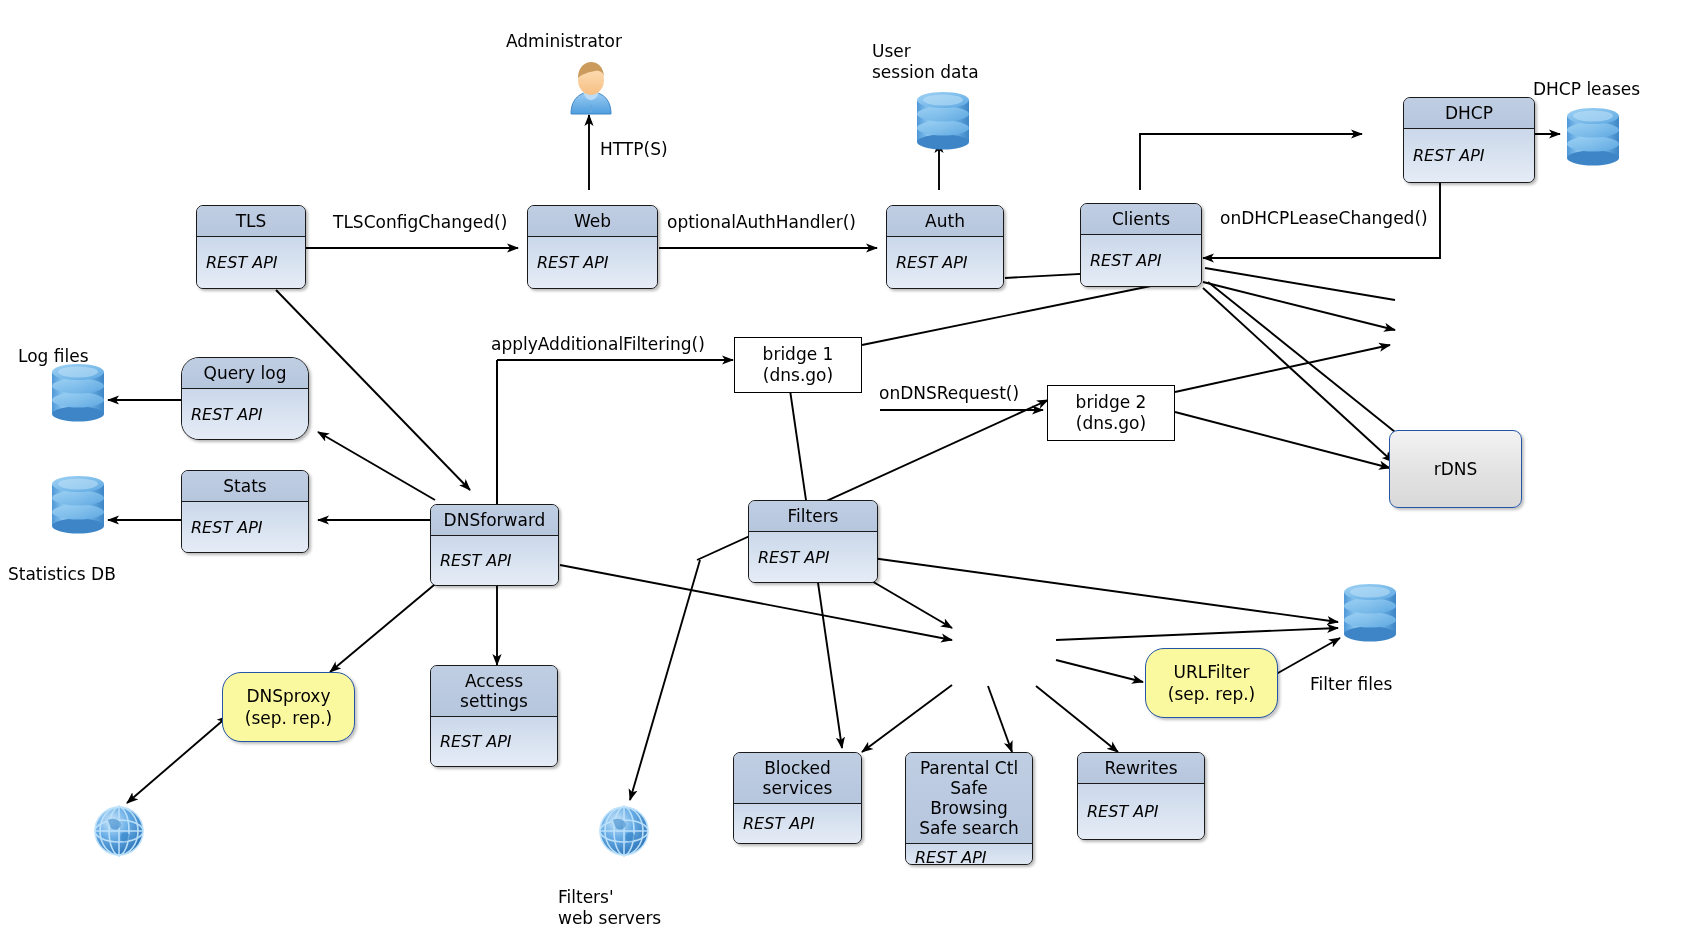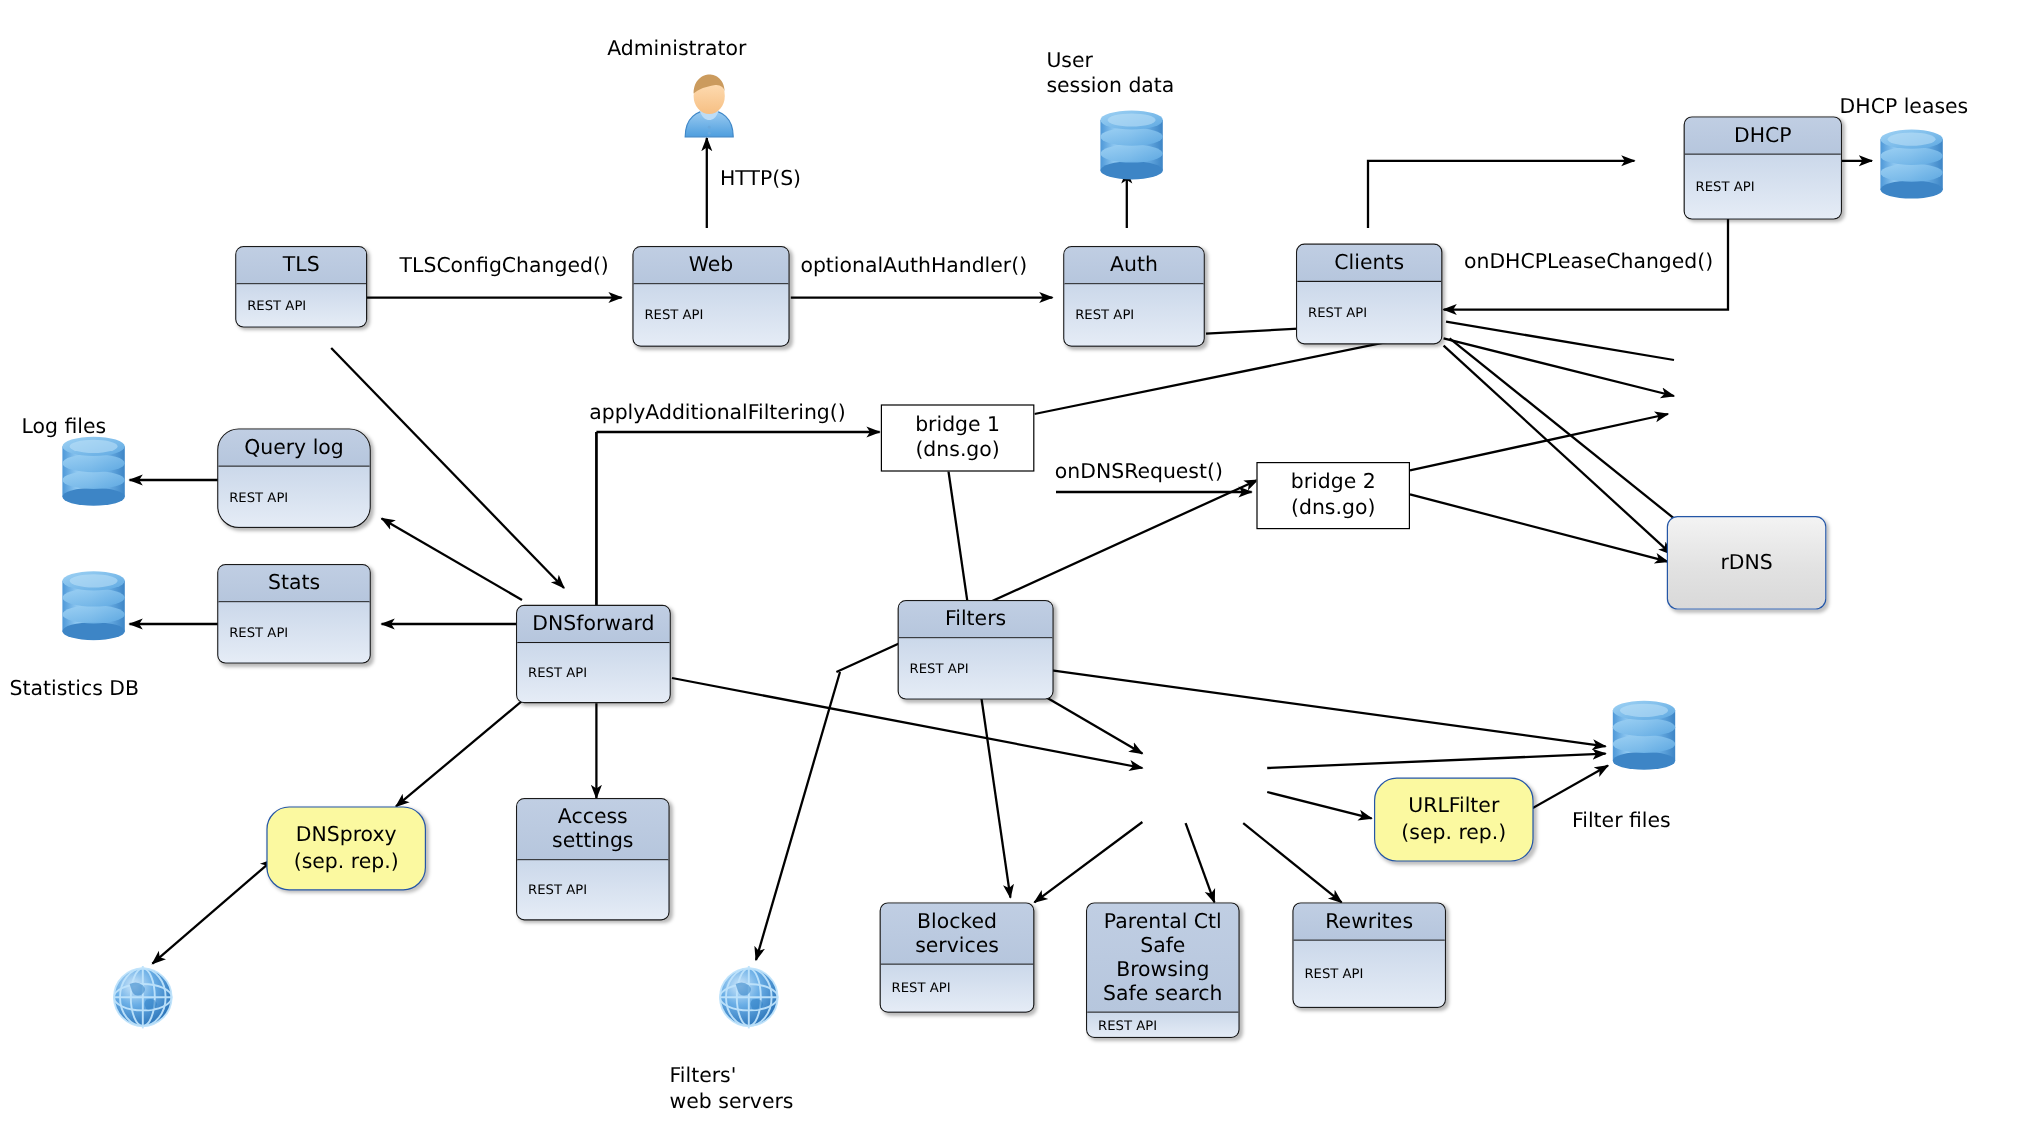--- a/index.html
+++ b/index.html
@@ -12,21 +12,21 @@
   
   .node{position:absolute;box-sizing:border-box;border:1.4px solid #1a1a1a;
         border-radius:7px;overflow:hidden;
         box-shadow:2px 2px 3px rgba(0,0,0,.28);
         display:flex;flex-direction:column;background:#c3d0e4;}
   .node .hd{flex:0 0 auto;display:flex;align-items:center;justify-content:center;
             text-align:center;background:linear-gradient(180deg,#c0cee3 0%,#b6c6dd 100%);
             border-bottom:1.4px solid #1a1a1a;font-size:17px;line-height:20px;padding:5px 4px;}
   .node .bd{flex:1 1 auto;display:flex;align-items:center;
             background:linear-gradient(180deg,#cbd8ea 0%,#e5ecf6 100%);
-            font-size:11px;padding:4px 9px;}
+            font-size:16px;padding:4px 9px;font-style:italic;}
 
   
   .bridge{position:absolute;box-sizing:border-box;border:1.4px solid #000;background:#fff;
           display:flex;align-items:center;justify-content:center;text-align:center;
           font-size:17px;line-height:21px;}
 
   
   .grey{position:absolute;box-sizing:border-box;border:1.8px solid #2456a6;border-radius:9px;
         background:linear-gradient(180deg,#f3f3f3 0%,#e2e2e2 55%,#d9d9d9 100%);
         box-shadow:2px 2px 3px rgba(0,0,0,.25);
@@ -278,21 +278,21 @@
         <ellipse cx="31" cy="31" rx="24" ry="11"></ellipse>
         <line x1="31" y1="5" x2="31" y2="57"></line>
       </g>
       <path d="M20,20 q6,-3 11,1 q4,4 -1,8 q-6,2 -8,-3 Z" fill="#2f7fc4" opacity=".55"></path>
       <path d="M34,33 q7,-2 9,4 q-3,6 -9,4 q-3,-5 0,-8 Z" fill="#2f7fc4" opacity=".55"></path>
     </svg>
   </div>
   <div class="cap" style="left:558px;top:868px;width:140px;">Filters'
 web servers</div>
 
-  <div class="node" style="left:196px;top:205px;width:110px;height:68px;">
+  <div class="node" style="left:196px;top:205px;width:110px;height:84px;">
     <div class="hd">TLS</div>
     <div class="bd">REST API</div>
   </div>
 
   <div class="node" style="left:527px;top:205px;width:131px;height:84px;">
     <div class="hd">Web</div>
     <div class="bd">REST API</div>
   </div>
 
   <div class="node" style="left:886px;top:205px;width:118px;height:84px;">

